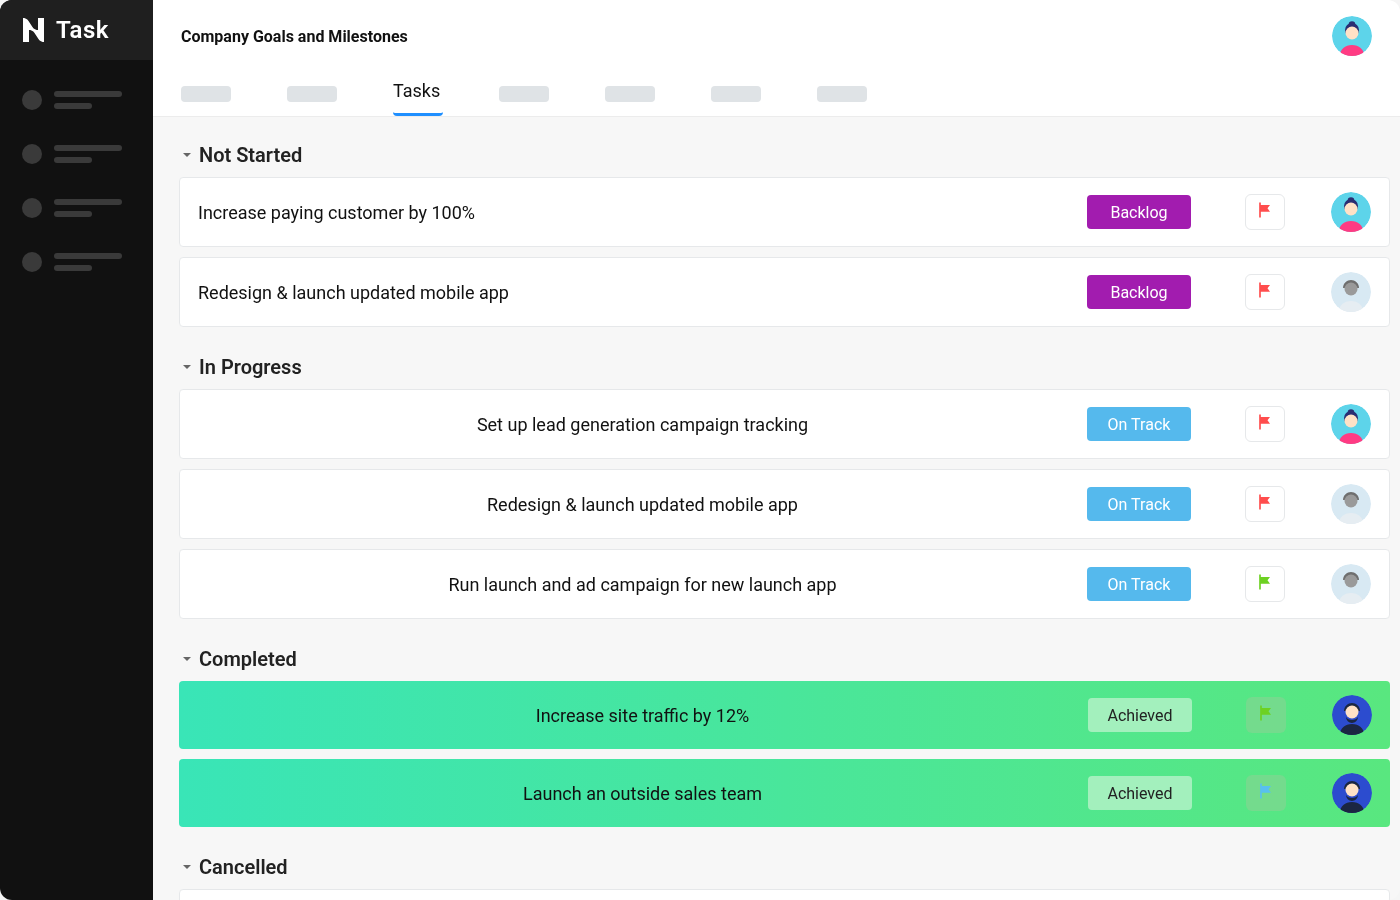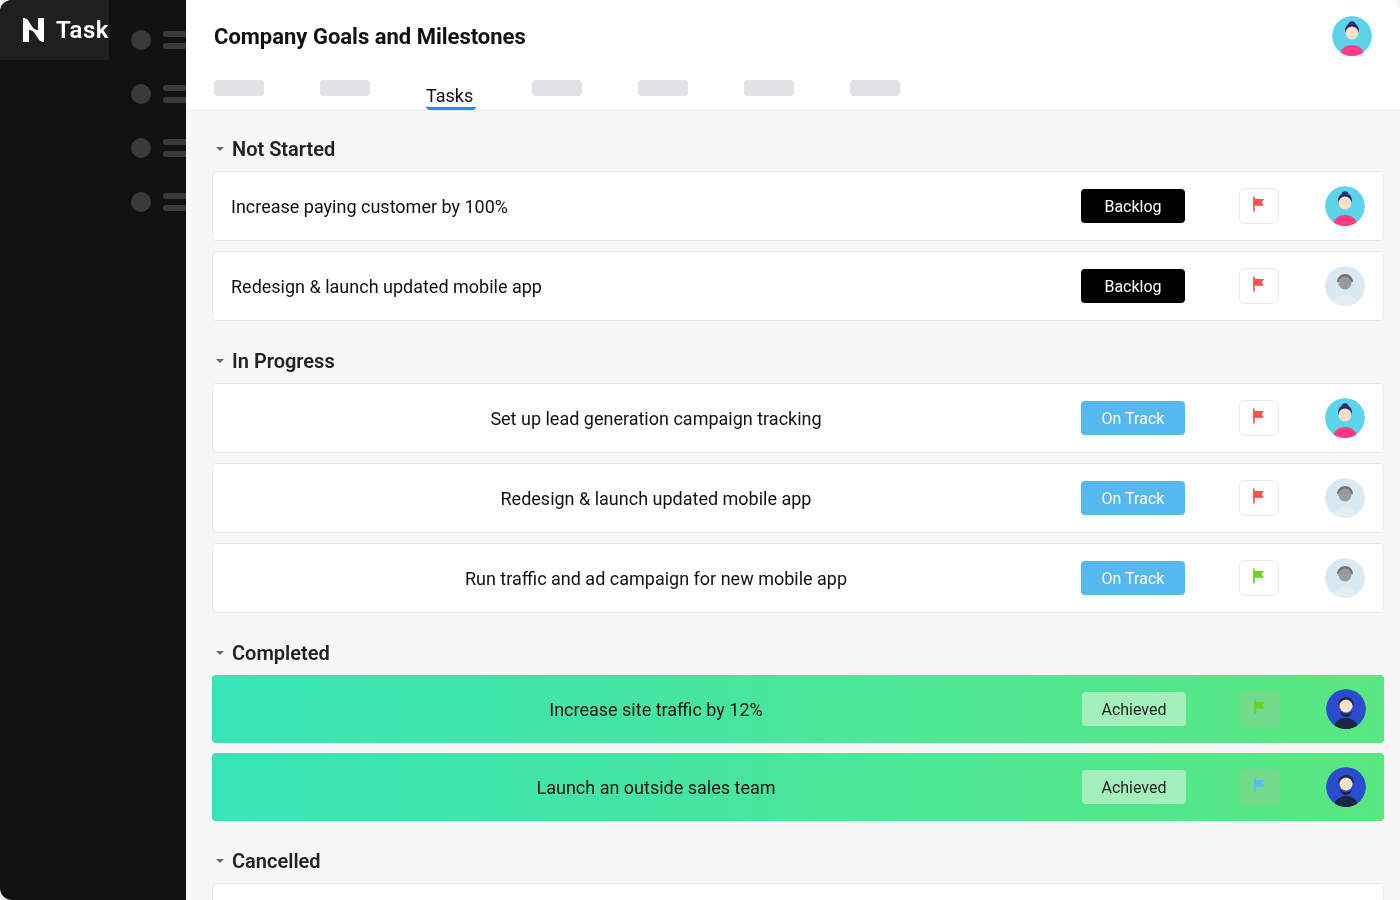--- a/index.html
+++ b/index.html
@@ -1,24 +1,24 @@
 <!DOCTYPE html>
 <html><head>
 <meta charset="utf-8">
 <style>
   * { box-sizing: border-box; margin: 0; padding: 0; }
   html, body { height: 100%; font-family: -apple-system, BlinkMacSystemFont, "Segoe UI", Roboto, Helvetica, Arial, sans-serif; }
   body { display: flex; width: 1400px; height: 900px; background: #f5f5f5; overflow: hidden; border-radius: 12px; }
 
   
   .sidebar {
-    width: 186px;
+    width: 153px;
     background: #111;
     display: flex;
-    flex-direction: row;
+    flex-direction: column;
   }
   .sidebar-top {
     height: 60px;
     background: #1f1f1f;
     display: flex;
     align-items: center;
     padding-left: 20px;
     gap: 6px;
   }
   .logo-mark {
@@ -74,21 +74,21 @@
     background: #fff;
     border-bottom: 1px solid #ececec;
   }
   .header-top {
     display: flex;
     align-items: center;
     justify-content: space-between;
     padding: 16px 28px 8px 28px;
   }
   .page-title {
-    font-size: 22px;
+    font-size: 16px;
     font-weight: 700;
     color: #111;
     text-align: center;
   }
   .header-avatar { width: 40px; height: 40px; }
 
   
   .tabs {
     display: flex;
     align-items: flex-end;
@@ -99,34 +99,34 @@
     min-width: 50px;
     height: 16px;
     border-radius: 4px;
     background: #dfe3e6;
     margin-bottom: 14px;
   }
   .tab.real {
     background: none;
     height: auto;
     margin-bottom: 0;
-    padding-bottom: 1px;
+    padding-bottom: 12px;
     border-bottom: 3px solid transparent;
   }
   .tab.real.active {
     border-bottom-color: #1f8fff;
   }
   .tab.real .tab-label {
     font-size: 18px;
     color: #111;
   }
 
   
   .content {
-    padding: 18px 16px 40px 26px;
+    padding: 18px 10px 40px 26px;
     overflow-y: auto;
   }
   .section + .section { margin-top: 20px; text-align: center; }
   .section-header {
     display: flex;
     align-items: center;
     gap: 6px;
     padding: 8px 0 10px 2px;
     cursor: pointer;
   }
@@ -171,21 +171,21 @@
     min-width: 104px;
     height: 34px;
     border-radius: 4px;
     display: inline-flex;
     align-items: center;
     justify-content: center;
     font-size: 16px;
     color: #fff;
     margin-right: 54px;
   }
-  .status-backlog  { background: #000000; }
+  .status-backlog  { background: #a21caf; }
   .status-ontrack  { background: #55b9ed; }
   .status-achieved { background: #a3f0bd; color: #222; }
 
   .flag-box {
     width: 40px; height: 36px;
     border: 1px solid #e6e8ea;
     border-radius: 6px;
     background: #fff;
     display: inline-flex;
     align-items: center;
@@ -363,21 +363,21 @@
       <span class="avatar assignee">
               <svg viewBox="0 0 40 40">
     <circle cx="20" cy="20" r="20" fill="#d8e9f3"></circle>
     <path fill="#6f6f6f" d="M12 16c0-5 4-8 8-8s8 3 8 8h-16z"></path>
     <circle cx="20" cy="17" r="6.5" fill="#9a9a9a"></circle>
     <path fill="#e6edf2" d="M8 40c0-7 5-11 12-11s12 4 12 11z"></path>
   </svg>
             </span>
           </div>
           <div class="task-row">
-      <span class="task-title">Run traffic and ad campaign for new mobile app</span>
+      <span class="task-title">Run launch and ad campaign for new launch app</span>
       <span class="status-badge status-ontrack">On Track</span>
       <span class="flag-box">
               <span><svg width="20" height="20" viewBox="0 0 24 24">
                   <path fill="#6dd122" d="M5 3v18h2v-7h11l-3-4 3-4H7V3z"></path>
                 </svg></span>
             </span>
       <span class="avatar assignee">
               <svg viewBox="0 0 40 40">
     <circle cx="20" cy="20" r="20" fill="#d8e9f3"></circle>
     <path fill="#6f6f6f" d="M12 16c0-5 4-8 8-8s8 3 8 8h-16z"></path>

